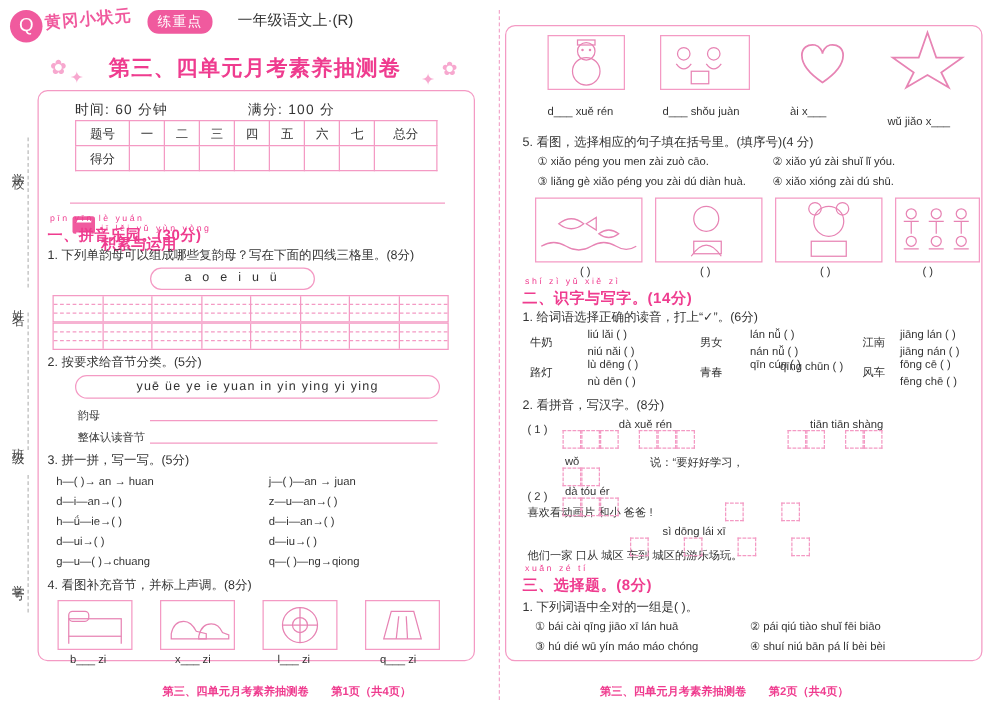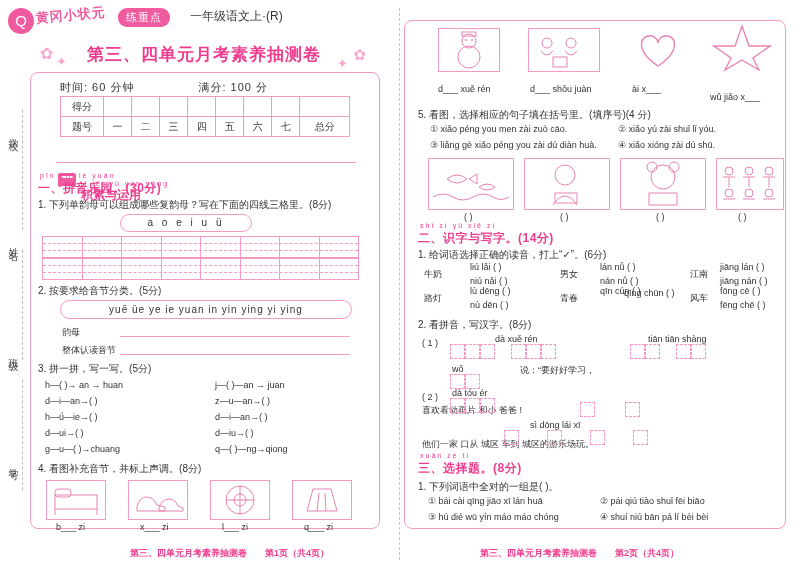--- a/index.html
+++ b/index.html
@@ -177,40 +177,40 @@
     <div class="frame"></div>
 
     <div class="time-line">
       <span>时间: 60 分钟</span>
       <span class="m">满分: 100 分</span>
     </div>
 
     <table class="score-table">
       <tbody>
           <tr>
-        <td class="first">得分</td>
-        <td></td>
-        <td></td>
-        <td></td>
-        <td></td>
-        <td></td>
-        <td></td>
-        <td></td>
-        <td></td>
-      </tr>
-      <tr>
         <td class="first">题号</td>
         <td>一</td>
         <td>二</td>
         <td>三</td>
         <td>四</td>
         <td>五</td>
         <td>六</td>
         <td>七</td>
         <td>总分</td>
+      </tr>
+      <tr>
+        <td class="first">得分</td>
+        <td></td>
+        <td></td>
+        <td></td>
+        <td></td>
+        <td></td>
+        <td></td>
+        <td></td>
+        <td></td>
       </tr>
     </tbody>
       </table>
 
     <div class="chip" style="left:58px;top:138px;">
       <div class="bk"></div>
       <div>
         <div class="py" style="position:static;">jī lěi yǔ yùn yòng</div>
         <div class="txt">积累与运用</div>
       </div>

